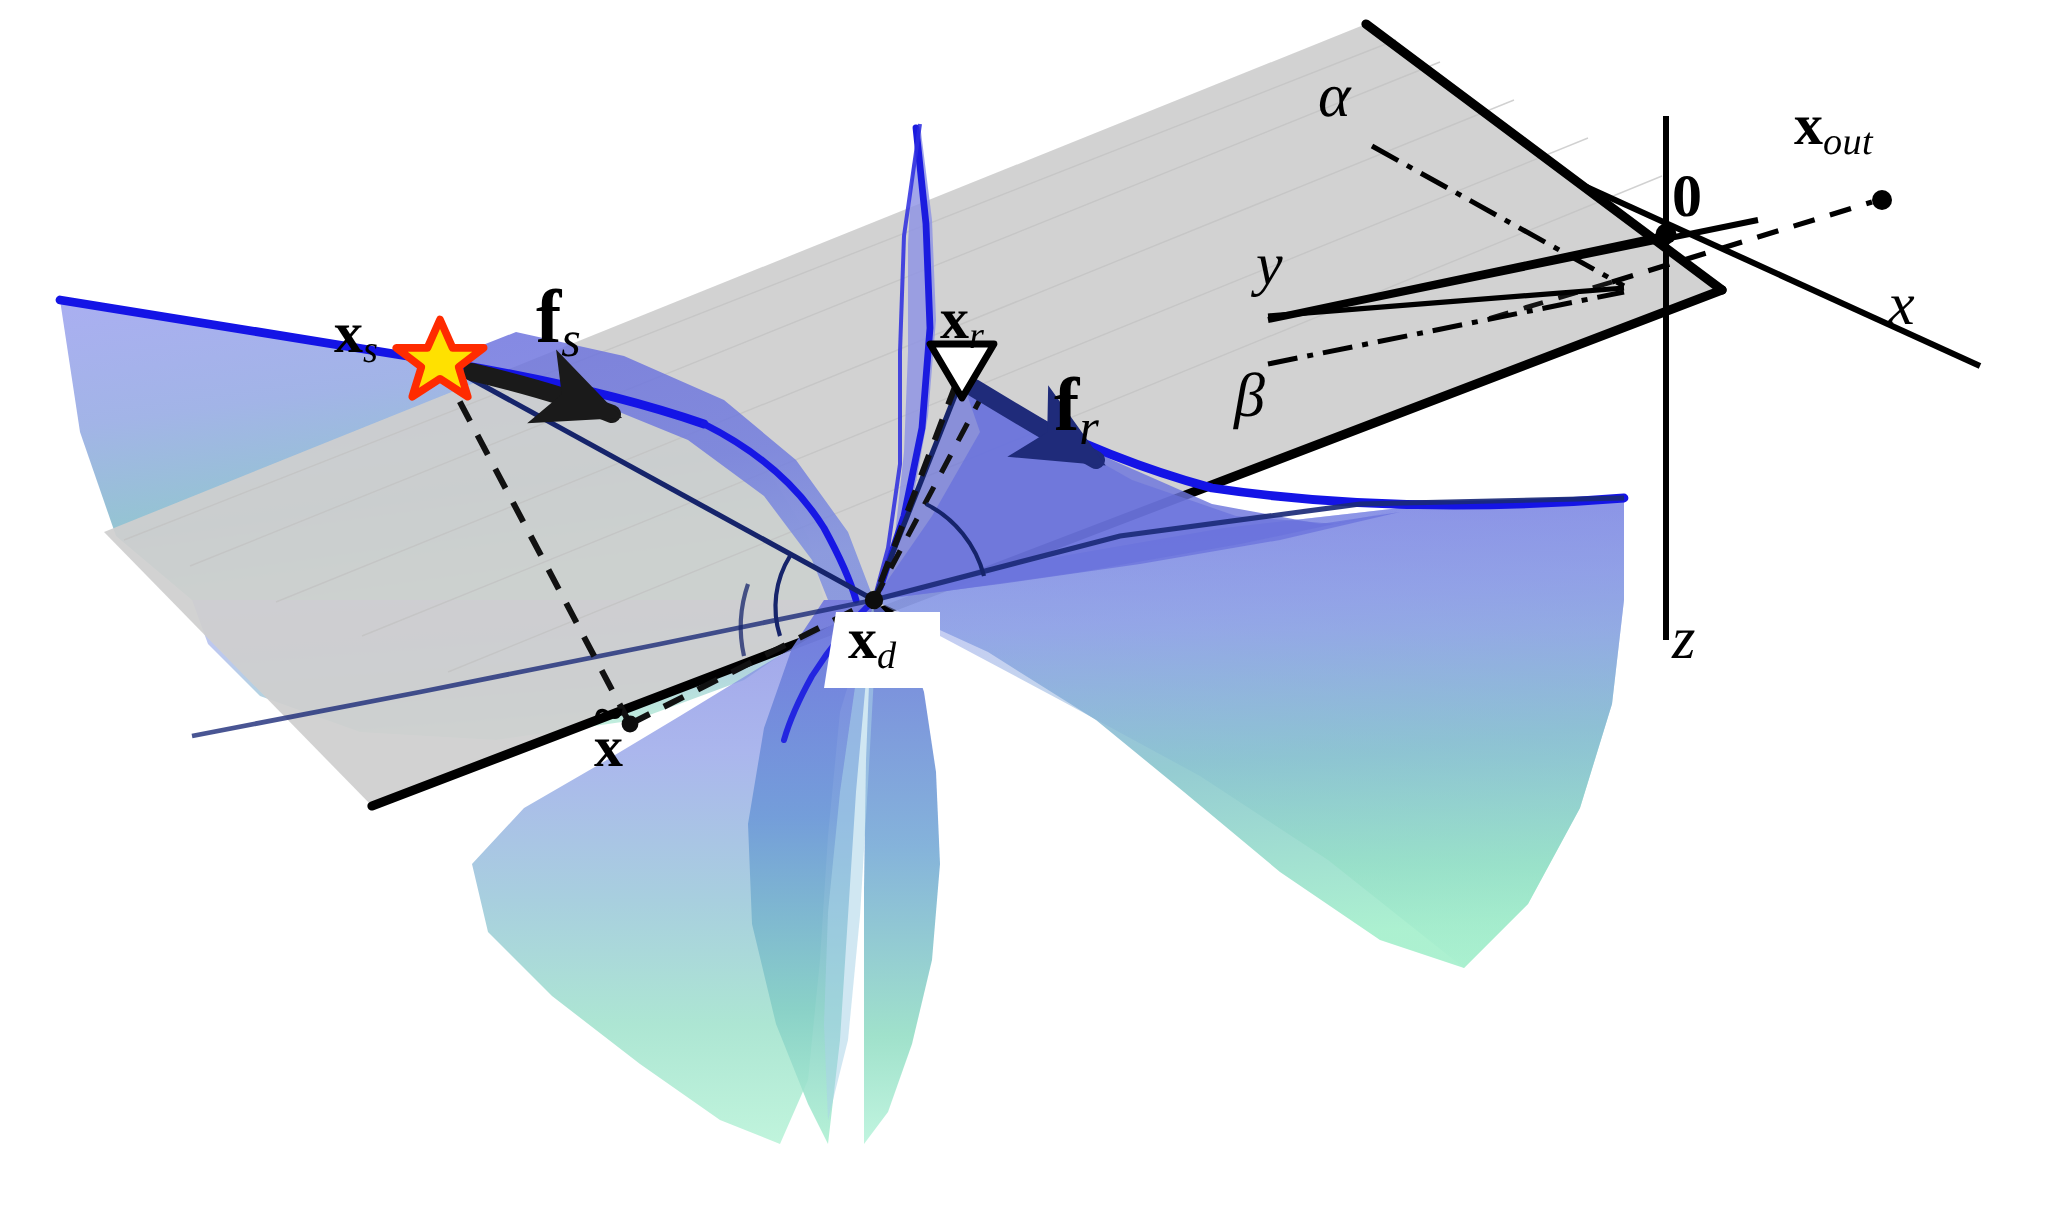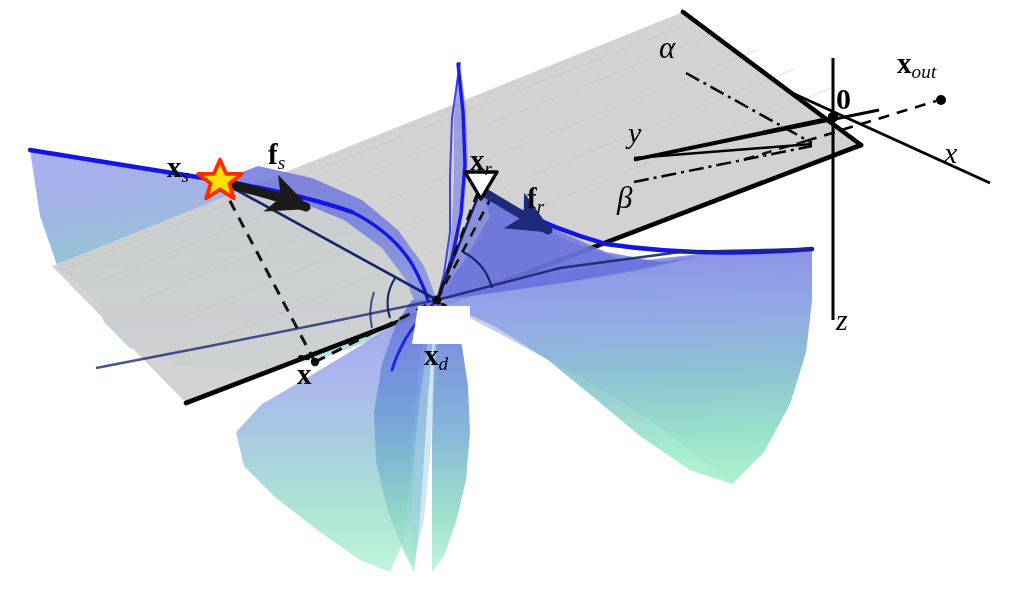--- a/index.html
+++ b/index.html
@@ -42,21 +42,21 @@
   }
   .lbl .sub {
     font-style: italic;
     font-size: 0.66em;
     vertical-align: baseline;
     position: relative;
     top: 0.28em;
     letter-spacing: 0.01em;
   }
   .lbl.pt { font-size: 29px; }
-  .lbl.vec { font-size: 29px; }
+  .lbl.vec { font-size: 38px; }
   .lbl.axis { font-size: 30px; font-style: italic; }
   .lbl.greek { font-size: 31px; font-style: italic; }
   .lbl.origin { font-size: 30px; font-weight: bold; }
   .tilde-wrap {
     position: relative;
     display: inline-block;
   }
   .tilde-wrap .tld {
     position: absolute;
     left: 50%;
@@ -285,21 +285,21 @@
   </div>
 
   <div class="lbl pt" style="left:470px; top:134px;margin-top:12px;">
     <span class="bf">x</span><span class="sub">r</span>
   </div>
 
   <div class="lbl vec" style="left:527px; top:184px;">
     <span class="bf">f</span><span class="sub">r</span>
   </div>
 
-  <div class="lbl pt" style="left:424px; top:306px;margin-top:35px;">
+  <div class="lbl pt" style="left:424px; top:306px;">
     <span class="bf">x</span><span class="sub">d</span>
   </div>
 
   <div class="lbl pt" style="left:297px; top:360px;">
     <span class="tilde-wrap">
       <span class="tld">~</span>
       <span class="bf">x</span>
     </span>
   </div>
 

